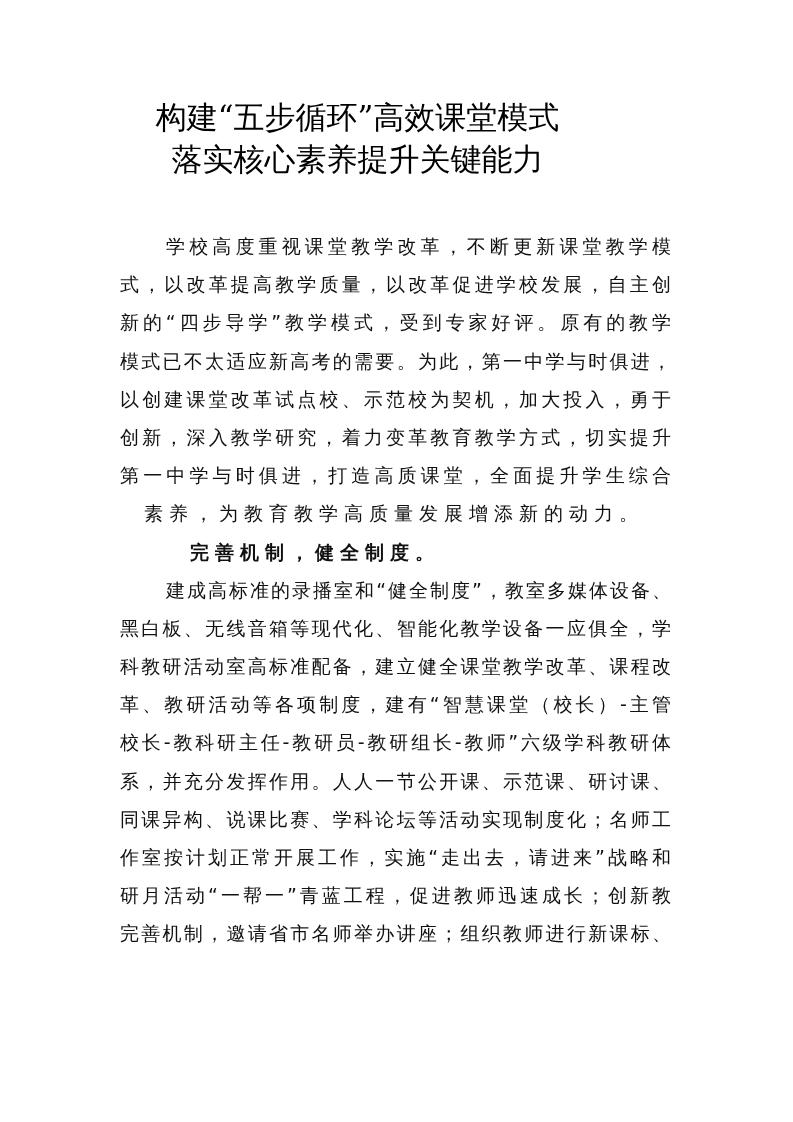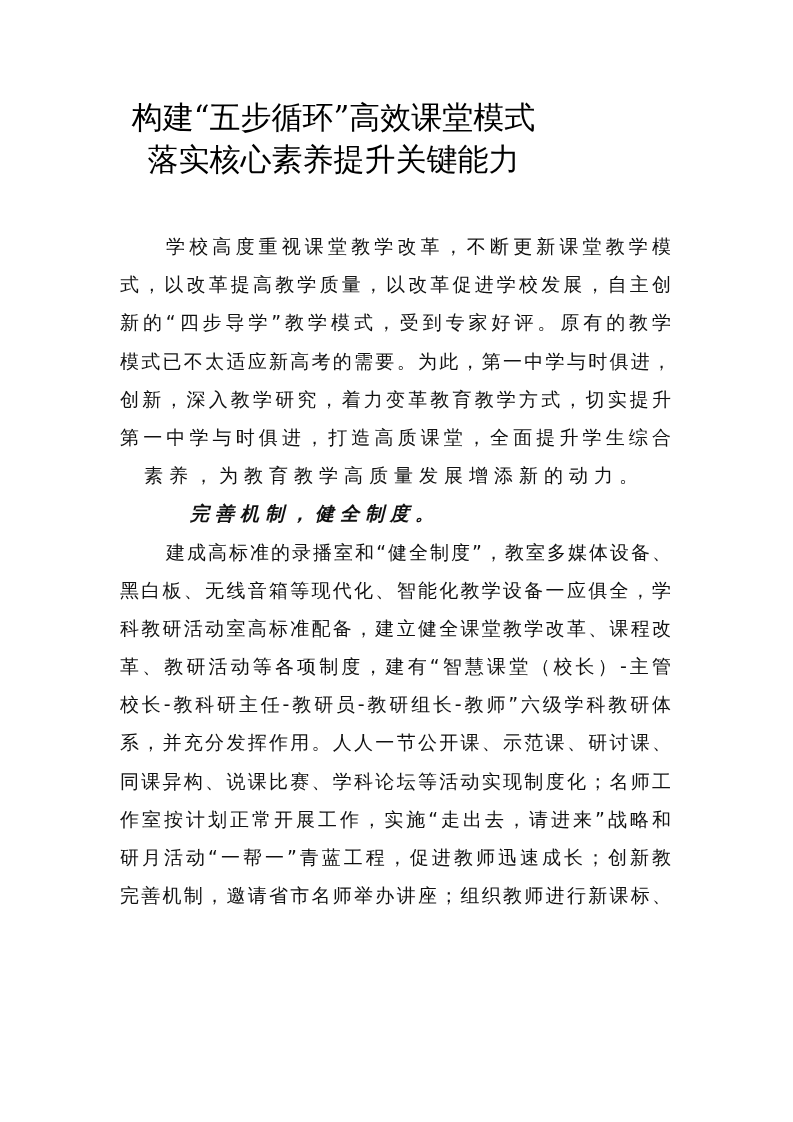--- a/index.html
+++ b/index.html
@@ -1,50 +1,51 @@
 <!DOCTYPE html>
 <html><head>
   <meta charset="utf-8">
   <style>
     html, body { margin: 0; padding: 0; background: #ffffff; }
     body { width: 793px; height: 1122px; position: relative; overflow: hidden; color: #000; }
     .page { position: absolute; left: 0; top: 0; width: 793px; height: 1122px; background: #fff; }
     .title {
       position: absolute; left: 0; width: 667px; text-align: center;
       font-family: "DejaVu Serif", "Liberation Serif", serif;
-      font-size: 31px; line-height: 40px; color: #000;
+      font-size: 31px; line-height: 40px; color: #000; padding-left: 24px;
     }
     .title.l1 { top: 97px; }
     .title.l2 { top: 139px; }
     .body {
       position: absolute; left: 120px; width: 553px; top: 227px;
       font-family: "DejaVu Sans", "Liberation Sans", sans-serif;
       font-size: 19px; line-height: 38.2px; color: #111;
     }
     .line {
       display: block; height: 38.2px; white-space: nowrap;
       text-align: justify; text-align-last: justify; letter-spacing: 2px;
     }
     .line.indent { padding-left: 46px; }
     .line.last { text-align-last: left; letter-spacing: 6px; margin-left: 24px; }
-    .heading { font-weight: bold; letter-spacing: 1px; font-style: italic; }
+    .heading { font-weight: bold; letter-spacing: 1px; }
   </style>
 </head>
 <body>
 
 <div class="page">
   <div class="title l1">构建“五步循环”高效课堂模式</div>
   <div class="title l2">落实核心素养提升关键能力</div>
 
   <div class="body">
     <div>
       <span class="line indent">学校高度重视课堂教学改革，不断更新课堂教学模</span>
       <span class="line">式，以改革提高教学质量，以改革促进学校发展，自主创</span>
       <span class="line">新的“四步导学”教学模式，受到专家好评。原有的教学</span>
       <span class="line">模式已不太适应新高考的需要。为此，第一中学与时俱进，</span>
+      <span class="line">以创建课堂改革试点校、示范校为契机，加大投入，勇于</span>
       <span class="line">创新，深入教学研究，着力变革教育教学方式，切实提升</span>
       <span class="line">第一中学与时俱进，打造高质课堂，全面提升学生综合</span>
       <span class="line last">素养，为教育教学高质量发展增添新的动力。</span>
     </div>
 
     <span class="line indent last heading">完善机制，健全制度。</span>
 
     <div>
       <span class="line indent">建成高标准的录播室和“健全制度”，教室多媒体设备、</span>
       <span class="line">黑白板、无线音箱等现代化、智能化教学设备一应俱全，学</span>

